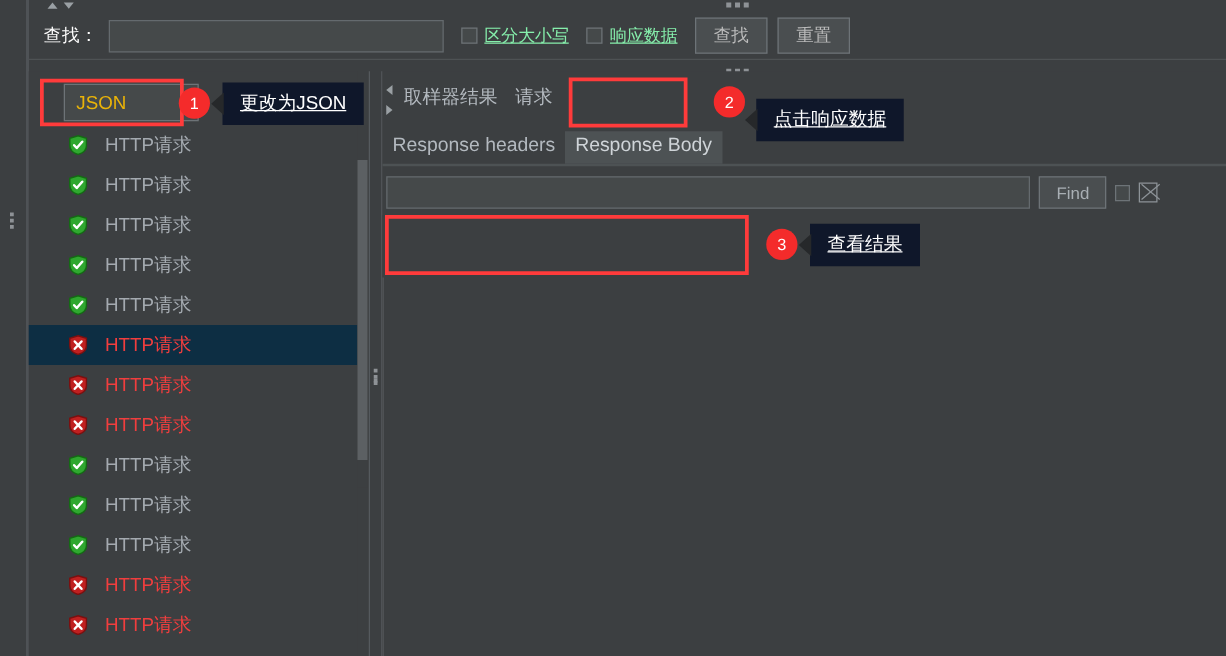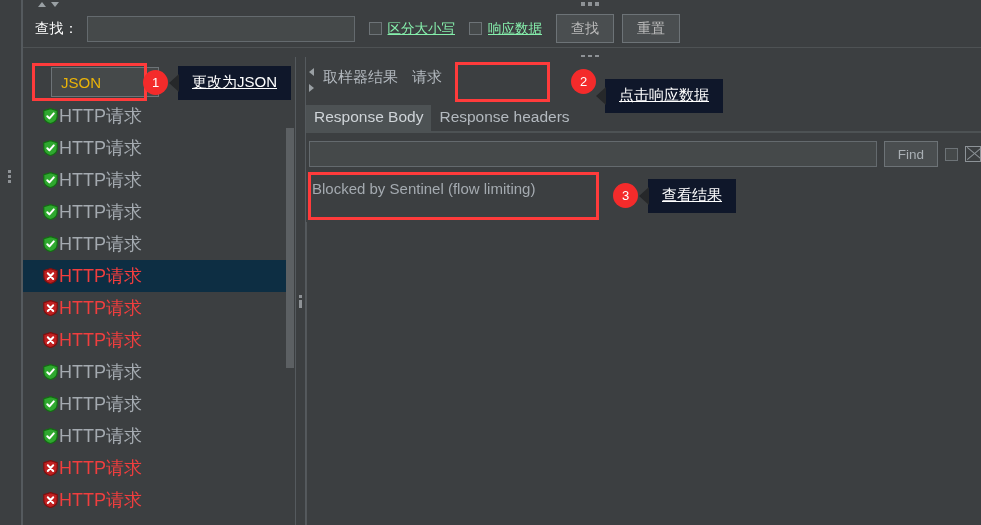--- a/index.html
+++ b/index.html
@@ -91,22 +91,22 @@
   .combo {
     position: absolute; left: 35px; top: 67px; width: 108px; height: 30px;
     background: #45494a; border: 1px solid #6d7377;
     display: flex; align-items: center; padding-left: 9px;
     color: #eab308; font-size: 15px; margin-left: 16px;
   }
   .tree {
     position: absolute; left: 23px; top: 100px; width: 263px; height: 425px;
   }
   .tree-row {
-    height: 32px; display: flex; align-items: center; gap: 1px;
-    padding-left: 20px; font-size: 18px; color: #a4aab0;
+    height: 32px; display: flex; align-items: center; gap: 14px;
+    padding-left: 32px; font-size: 15px; color: #a4aab0;
   }
   .tree-row.err { color: #f03e3e; }
   .tree-row.sel { background: #0d2e43; }
   .shield { width: 15px; height: 16px; flex: 0 0 15px; }
 
   .tree-scrollbar-track {
     position: absolute; left: 286px; top: 100px; width: 8px; height: 290px;
     background: #3c3f41;
   }
   .tree-scrollbar-thumb {
@@ -161,21 +161,21 @@
   .tab2 {
     font-size: 15.5px; color: #b3b9bf; padding: 3px 8px 5px 8px; cursor: pointer;
   }
   .tab2.active { background: #4d5254; color: #cfd4d8; }
   .tabs2-underline {
     position: absolute; left: 306px; top: 131px; width: 675px; height: 2px;
     background: #4d5254;
   }
 
   .findbar {
-    position: absolute; left: 309px; top: 139px; width: 672px; height: 30px;
+    position: absolute; left: 309px; top: 139px; width: 617px; height: 30px;
     display: flex; align-items: center; gap: 7px;
   }
   .find-input {
     width: 570px; height: 26px; background: #45494a;
     border: 1px solid #646a6e; outline: none;
     color: #bbbbbb; font-size: 13px; padding: 0 6px;
     font-family: "Liberation Sans", sans-serif;
   }
   .find-btn {
     height: 26px; padding: 0 13px; background: #4a4e50;
@@ -397,35 +397,34 @@
       <span class="arr-l"></span>
       <span class="arr-r"></span>
     </div>
     <div class="tabs-1" id="tabs1">
         <div class="tab1">取样器结果</div>
         <div class="tab1">请求</div>
       </div>
   </div>
 
   <div class="tabs-2" id="tabs2">
+      <div class="tab2">Response headers</div>
       <div class="tab2 active">Response Body</div>
-      <div class="tab2">Response headers</div>
     </div>
   <div class="tabs2-underline"></div>
 
   <div class="findbar">
     <input class="find-input" type="text" value="" style="">
     <button class="find-btn">Find</button>
     <span class="cb"></span>
     <span class="xbox"></span>
   </div>
 
   <div class="body-area"></div>
   <div class="body-left-rule"></div>
-  <div class="body-text">Blocked by Sentinel (flow limiting)</div>
 
   <div class="hl-box" style="left:32px; top:63px; width:115px; height:38px;"></div>
   <div class="hl-box" style="left:455px; top:62px; width:95px; height:40px;"></div>
   <div class="hl-box" style="left:308px; top:172px; width:291px; height:48px;"></div>
 
   <div class="badge" id="badge1" style="left:143px; top:70px;">1</div>
   <div class="callout" id="callout1" style="left:178px; top:66px;">更改为JSON</div>
 
   <div class="badge" id="badge2" style="left:571px; top:69px;">2</div>
   <div class="callout" id="callout2" style="left:605px; top:79px;">点击响应数据</div>

